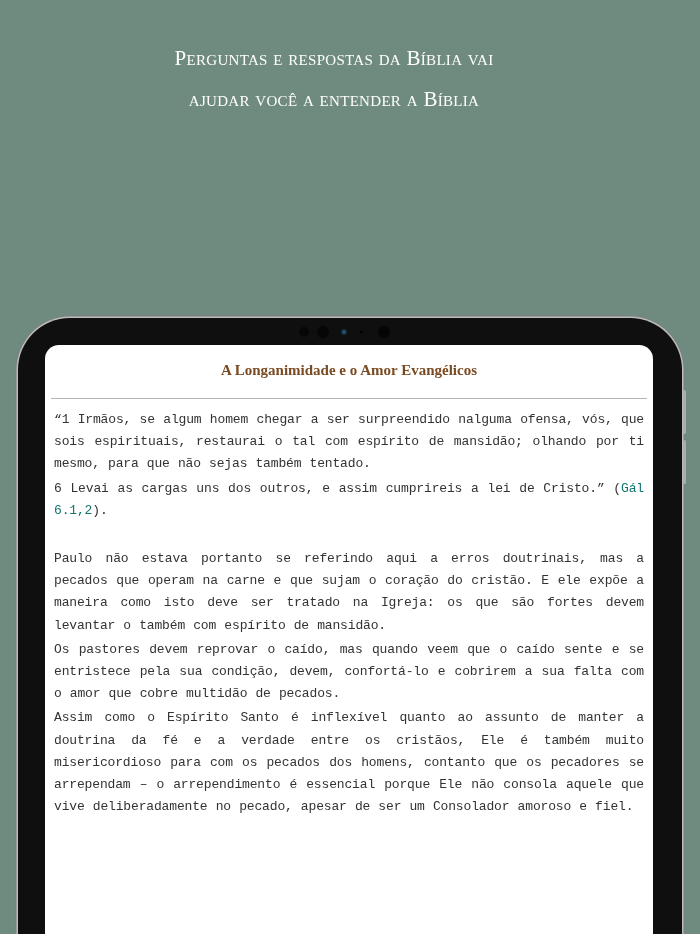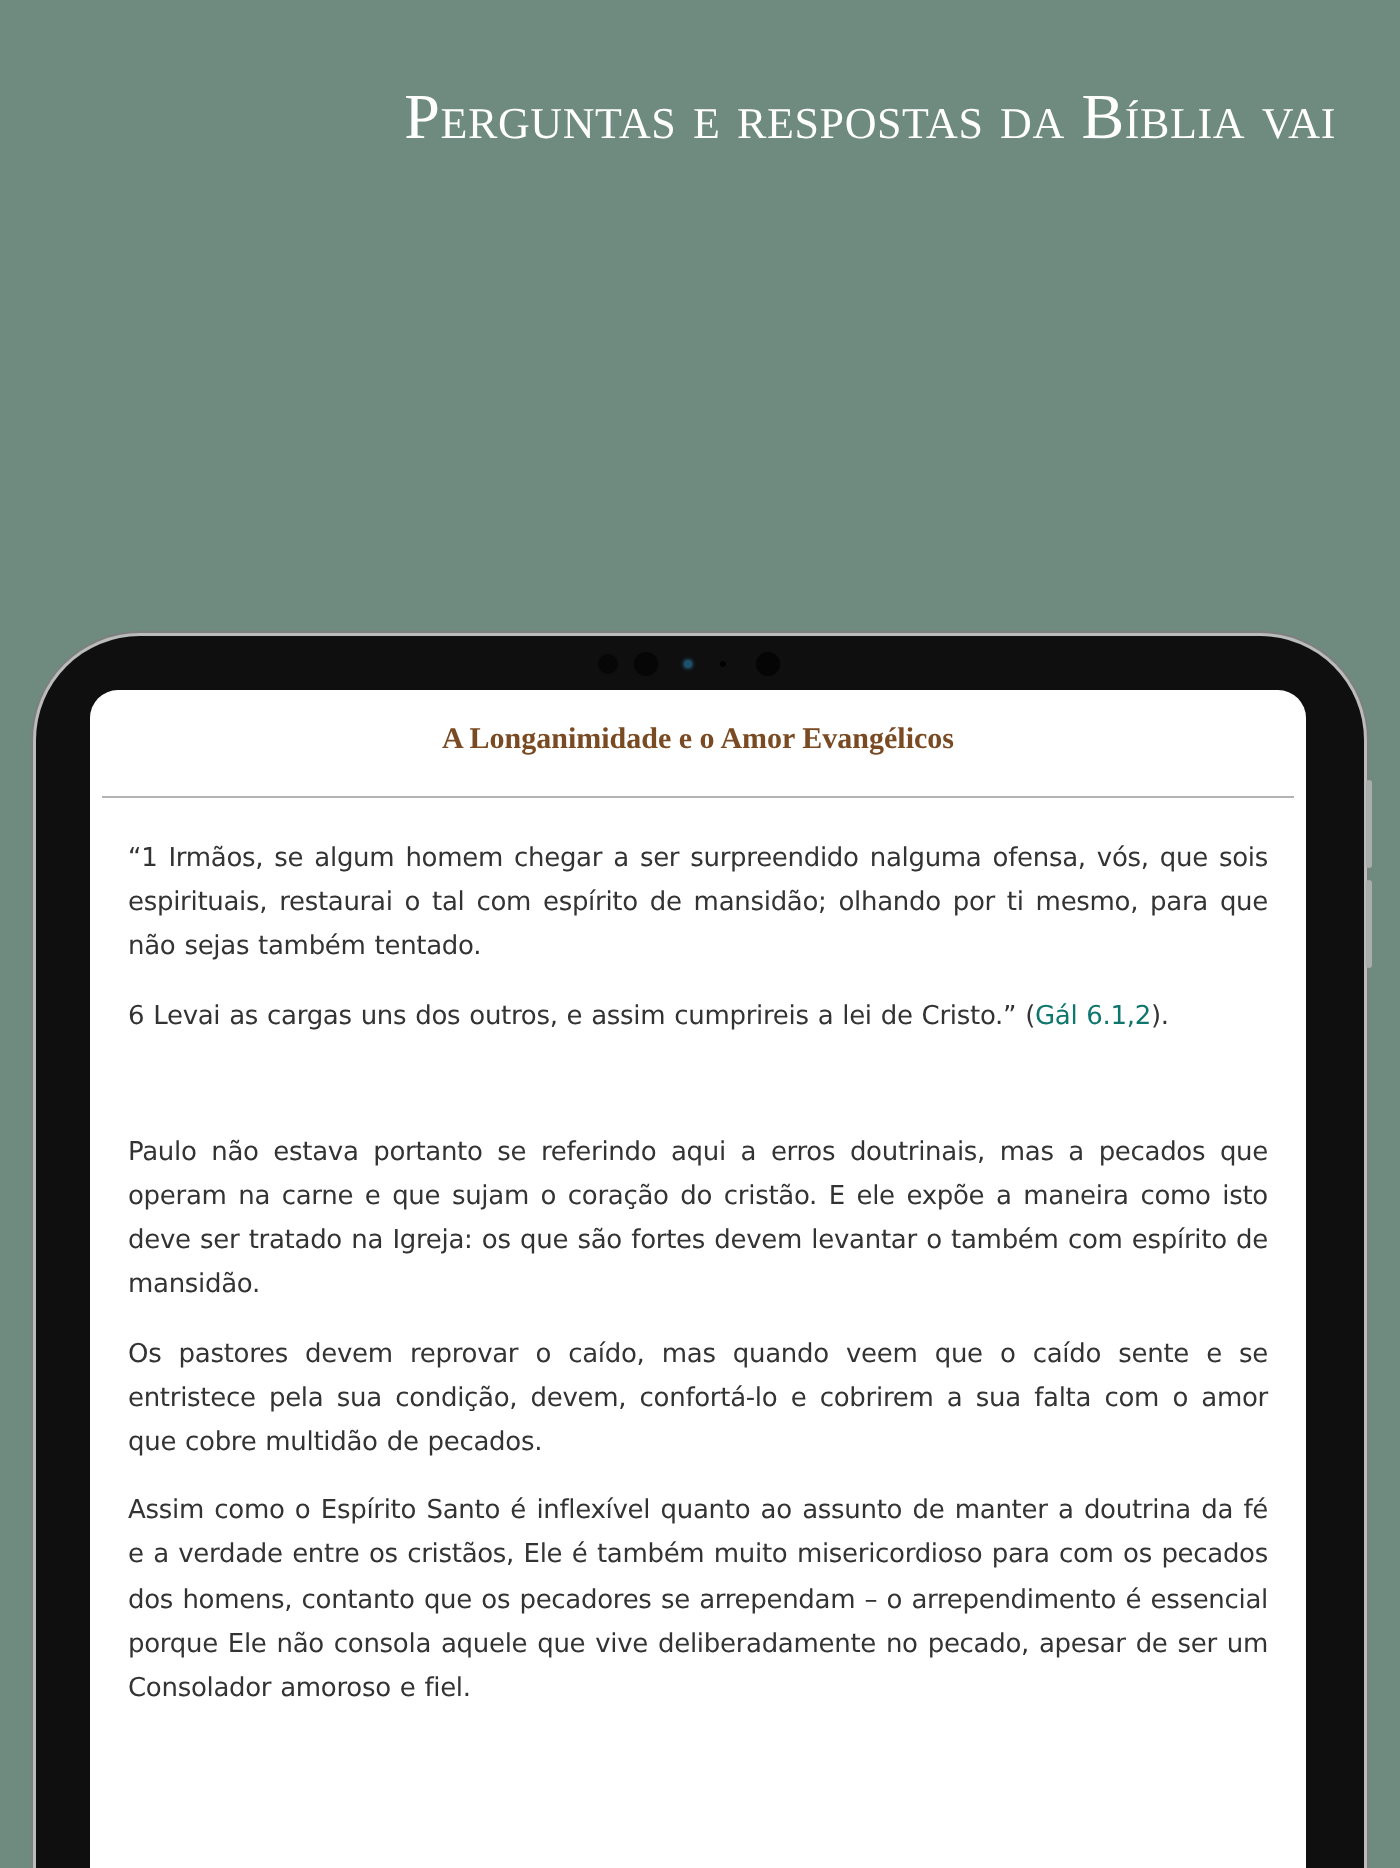--- a/index.html
+++ b/index.html
@@ -12,25 +12,25 @@
     overflow: hidden;
     background: #6f8b7f;
     position: relative;
     font-family: "DejaVu Sans", sans-serif;
   }
   .headline {
     position: absolute;
     left: 0;
     top: 38px;
     width: 668px;
-    text-align: right;
+    text-align: center;
     color: #ffffff;
     font-family: "Liberation Serif", "DejaVu Serif", serif;
     font-variant: small-caps;
-    font-size: 32px;
+    font-size: 21px;
     line-height: 41px;
     letter-spacing: 0.3px;
   }
   .headline div { white-space: nowrap; }
 
   .tablet {
     position: absolute;
     left: 18px;
     top: 318px;
     width: 664px;
@@ -90,34 +90,36 @@
     padding: 8px 7px 0 7px;
     font-family: "DejaVu Sans", sans-serif;
     font-size: 13px;
     line-height: 22.2px;
     color: #333333;
     text-align: justify;
     letter-spacing: -0.15px;
     word-spacing: 0.5px;
   }
   .body p {
-    margin: 12px;
+    margin: 2px;
+    font-family: Liberation Mono, monospace;
   }
   .body .gap {
     height: 22px;
   }
   .ref-link {
     color: #0f766e;
   }
 </style>
 </head>
 <body>
 
 <div class="headline">
   <div>Perguntas e respostas da Bíblia vai</div>
+  <div>ajudar você a entender a Bíblia</div>
 </div>
 
 <div class="tablet">
   <div class="side-btn" style="top:72px;height:44px;"></div>
   <div class="side-btn" style="top:122px;height:44px;"></div>
 
   <div class="camera-bar">
     <span class="cam" style="left:4px;width:10px;height:10px;background:#070707;"></span>
     <span class="cam" style="left:22px;width:12px;height:12px;background:#060606;"></span>
     <span class="cam" style="left:47px;width:4px;height:4px;background:#1d4f6b;box-shadow:0 0 2px #2b7aa8;"></span>

